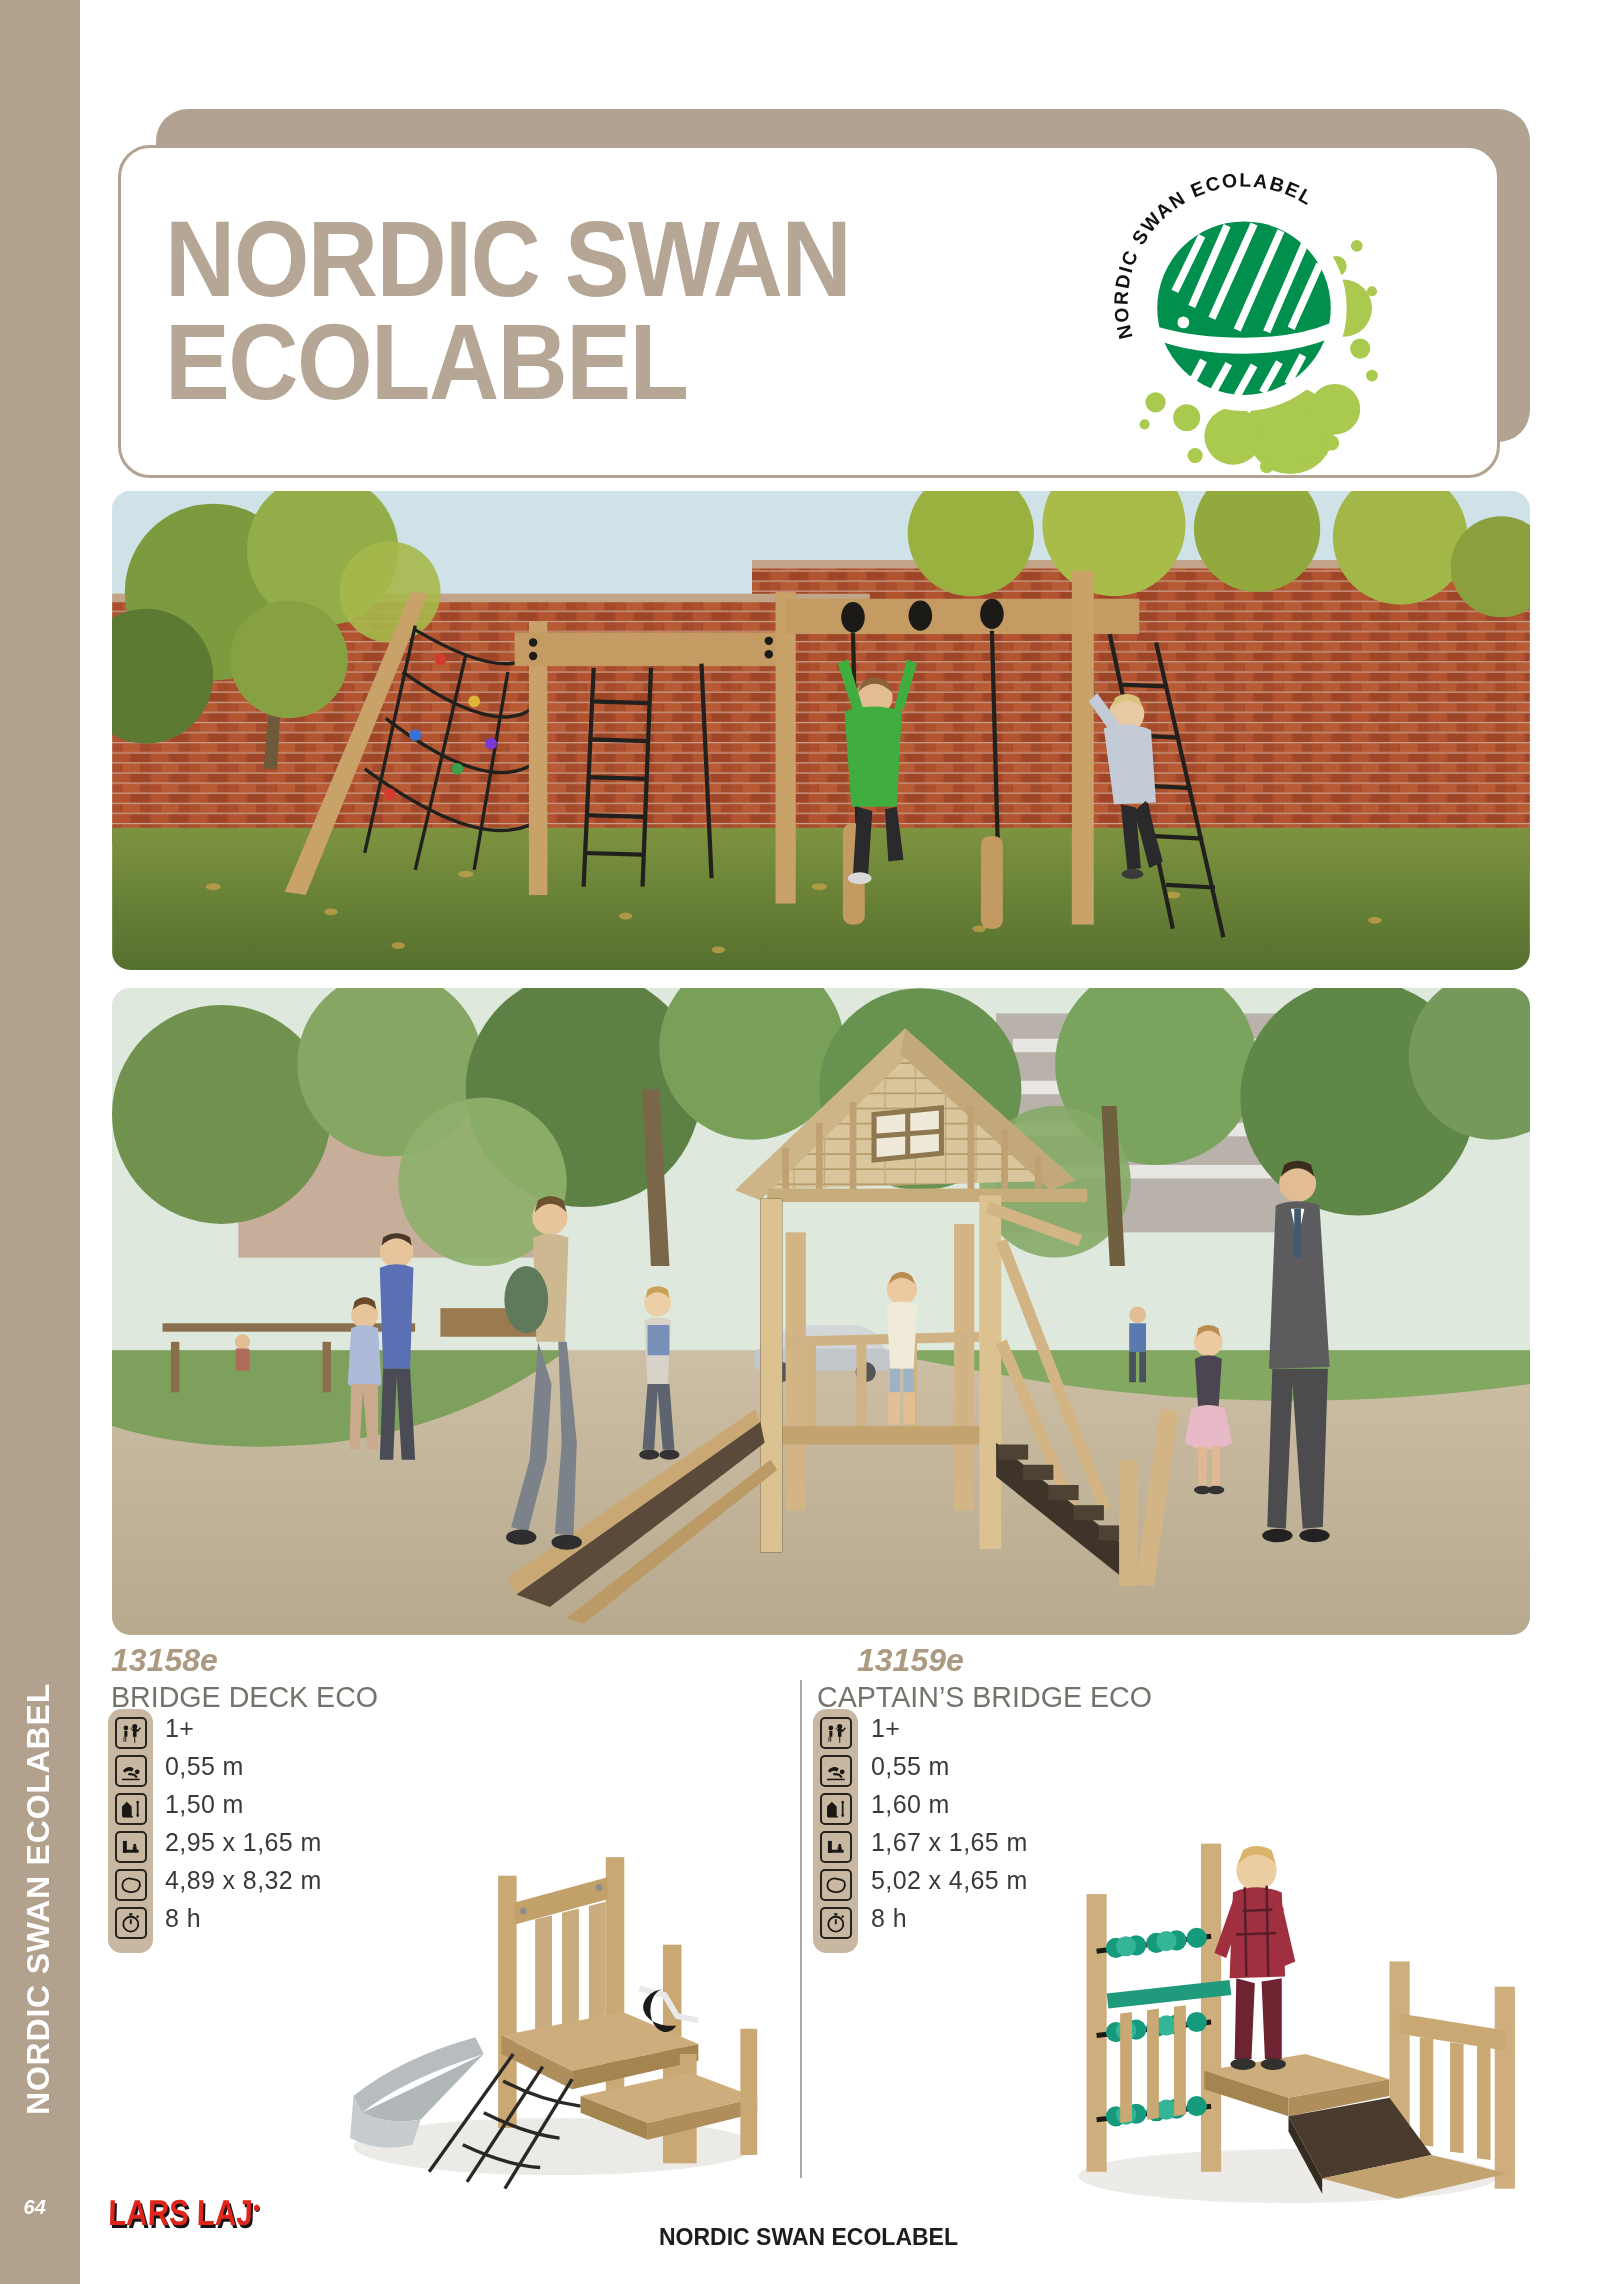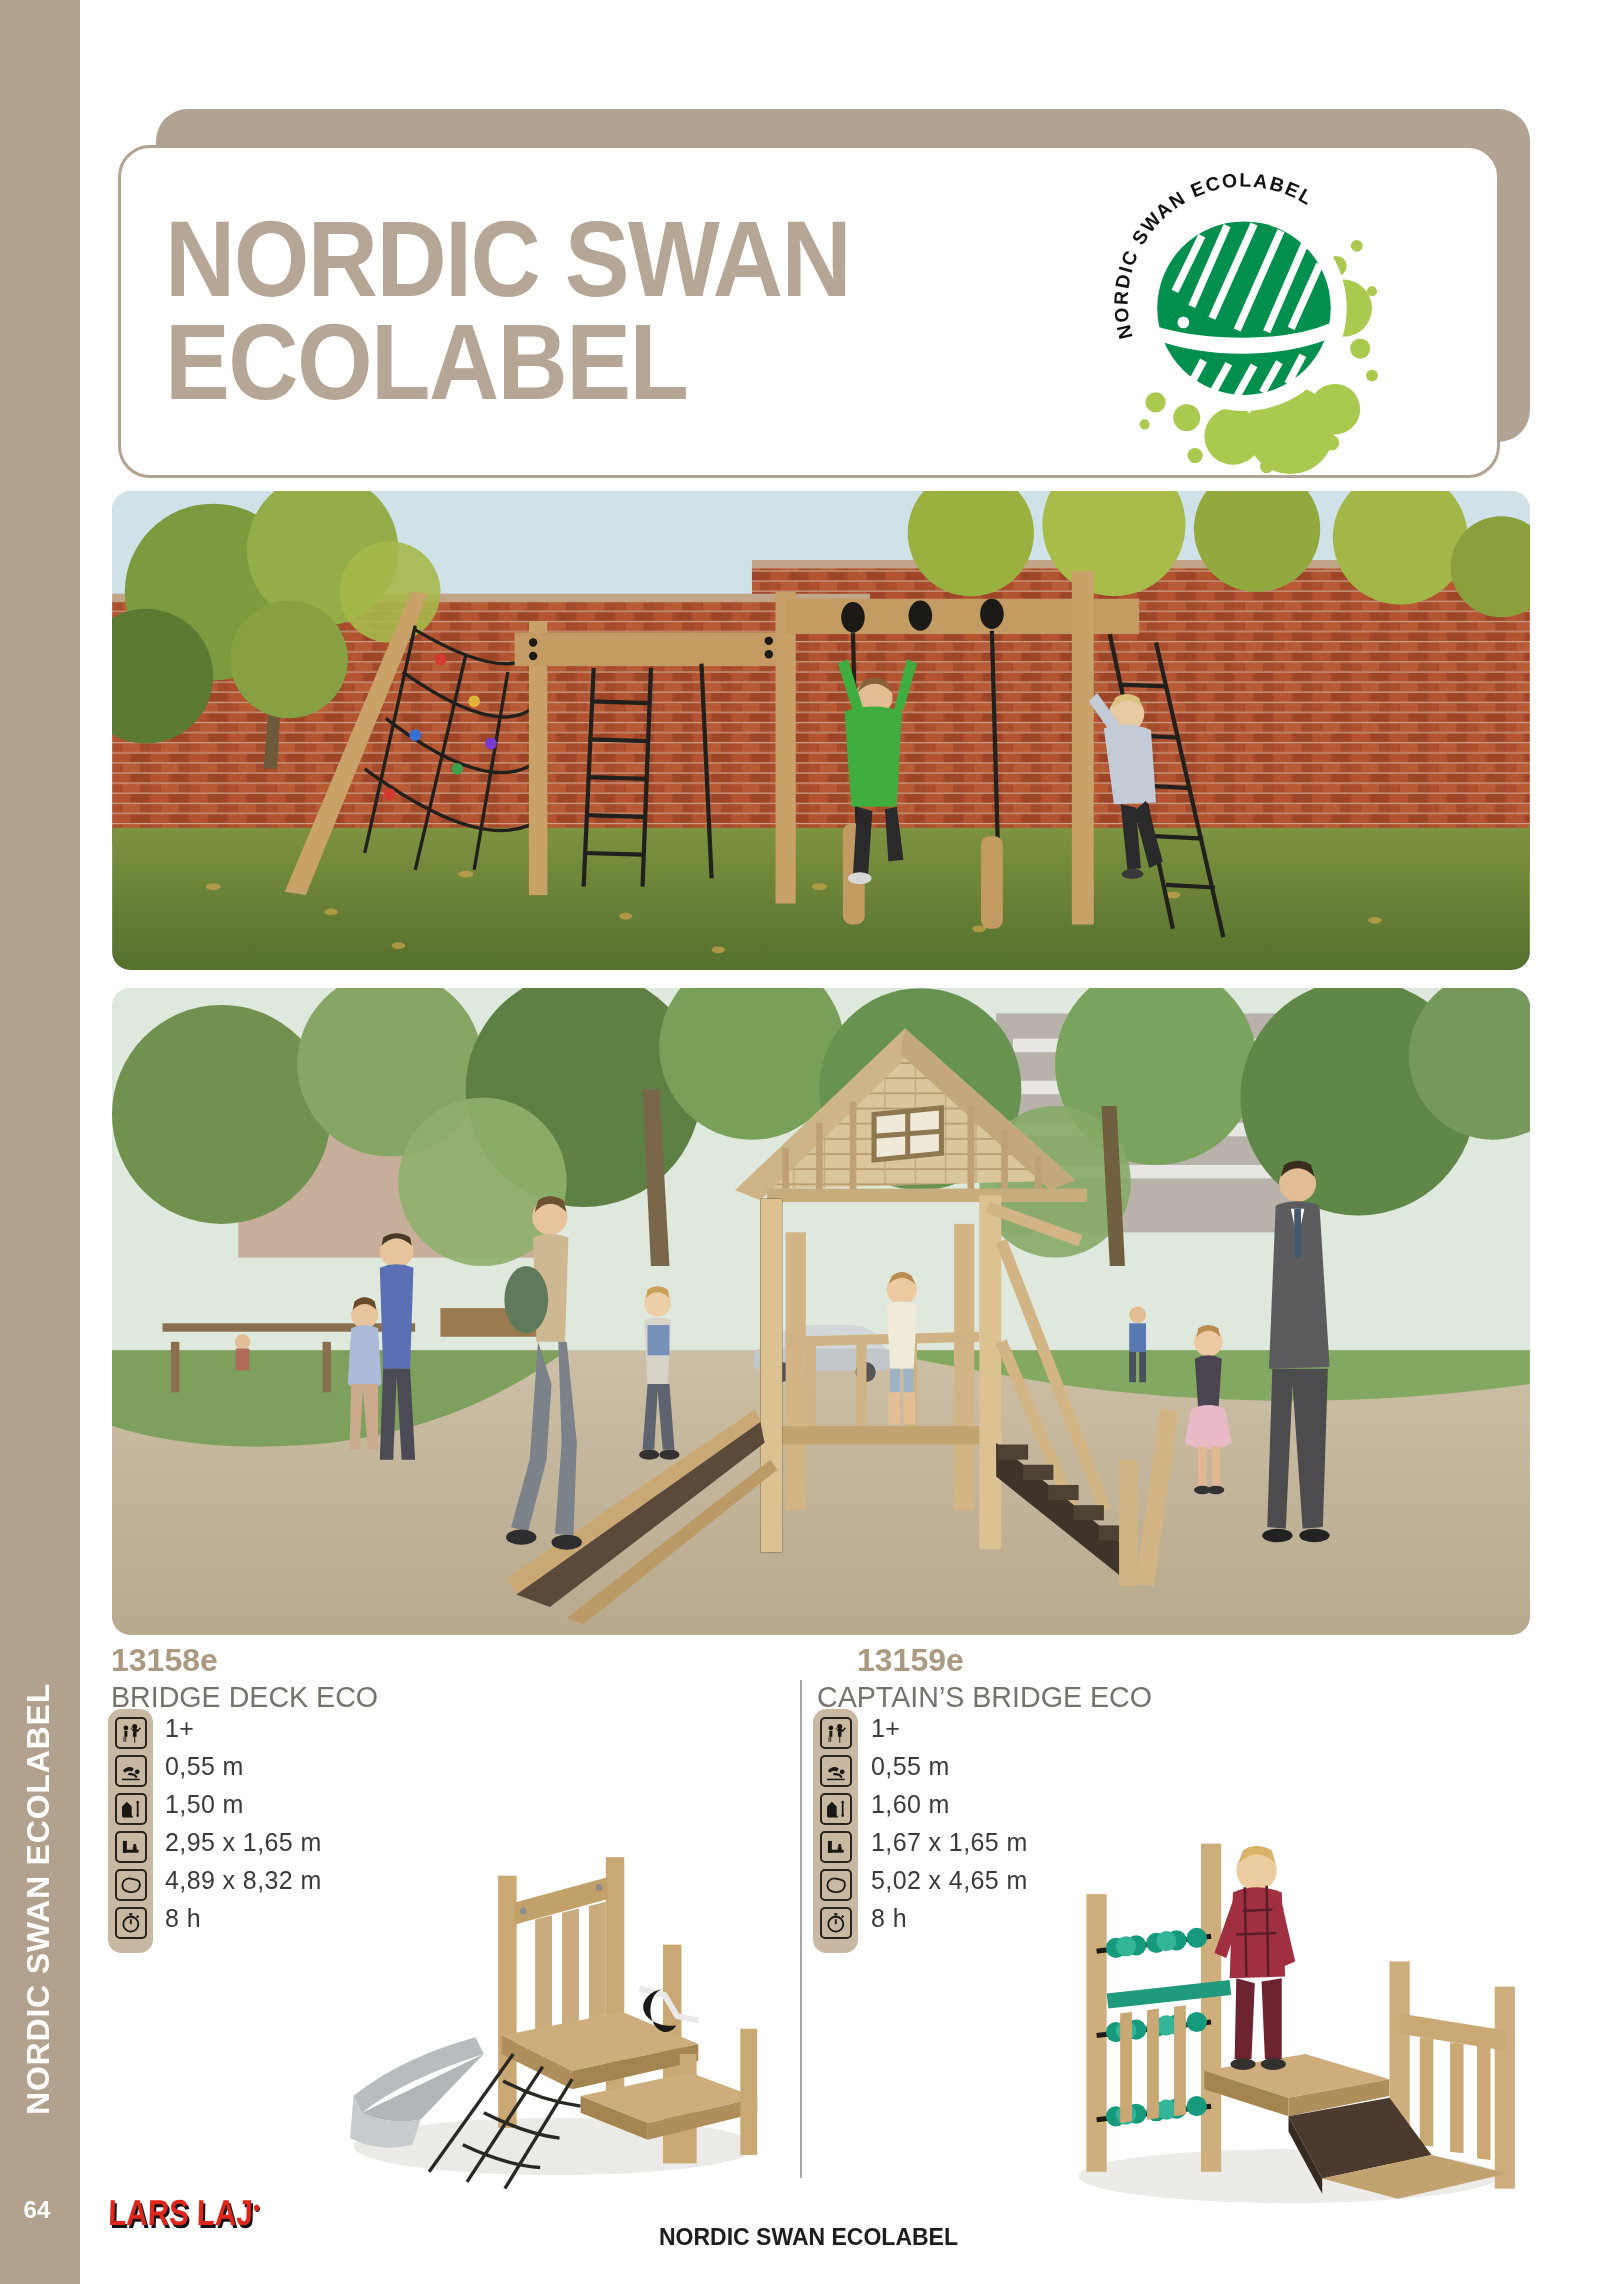--- a/index.html
+++ b/index.html
@@ -3,41 +3,41 @@
 <meta charset="utf-8">
 <style>
   html,body{margin:0;padding:0;background:#ffffff;}
   body{font-family:"Liberation Sans", sans-serif; width:1616px; height:2284px; position:relative; overflow:hidden;}
   .abs{position:absolute;}
 
   
   .sidebar{left:0;top:0;width:80px;height:2284px;background:#b1a18d;}
   .sidebar-vtext{left:20px;top:2115px;transform:rotate(-90deg);transform-origin:0 0;
     font-size:32px;font-weight:bold;color:#ffffff;letter-spacing:0.8px;white-space:nowrap;}
-  .sidebar-pagenum{left:23.6px;top:2196px;font-size:24px;font-weight:bold;color:#ffffff;}
+  .sidebar-pagenum{left:23.6px;top:2196px;font-size:20px;font-weight:bold;color:#ffffff;font-style:italic;}
 
   
   .header-shadow{left:156px;top:109px;width:1374px;height:333px;background:#b2a292;border-radius:32px;}
   .header-box{left:118px;top:145px;width:1382px;height:333px;background:#ffffff;
     border:3.4px solid #b2a292;border-radius:32px;box-sizing:border-box;}
   .header-title{left:165px;top:207px;font-size:108px;line-height:103px;font-weight:bold;
     color:#b6a695;letter-spacing:-1.7px;transform:scaleX(0.9);transform-origin:left top;white-space:nowrap;}
 
   .logo-wrap{left:1094px;top:165px;width:337px;height:320px;}
 
   
   .photo{left:112px;overflow:hidden;border-radius:18.5px;background:#dddddd;}
   .photo1{top:491px;width:1418px;height:479px;}
   .photo2{top:988px;width:1418px;height:647px;}
   .photo svg{display:block;}
 
   
   .divider{left:800px;top:1680px;width:1.7px;height:498px;background:#a9a9a9;}
 
-  .prod-code{font-size:32px;font-weight:bold;color:#ab9a81;letter-spacing:0px;}
+  .prod-code{font-size:32px;font-weight:bold;color:#ab9a81;letter-spacing:0px;font-style:italic;}
   .prod-name{font-size:29.5px;color:#75726c;letter-spacing:0px;transform:scaleX(0.97);transform-origin:left top;white-space:nowrap;}
   .code-left{left:111px;top:1642px;}
   .name-left{left:111px;top:1680px;}
   .code-right{left:817px;top:1642px;margin-left:40px;}
   .name-right{left:817px;top:1680px;}
 
   .spec-panel{top:1709px;width:45px;height:244px;background:#c8b8a1;border-radius:13.5px;
     display:flex;flex-direction:column;align-items:center;padding-top:8.4px;box-sizing:border-box;gap:5.9px;}
   .spec-panel-left{left:108px;}
   .spec-panel-right{left:813px;}

